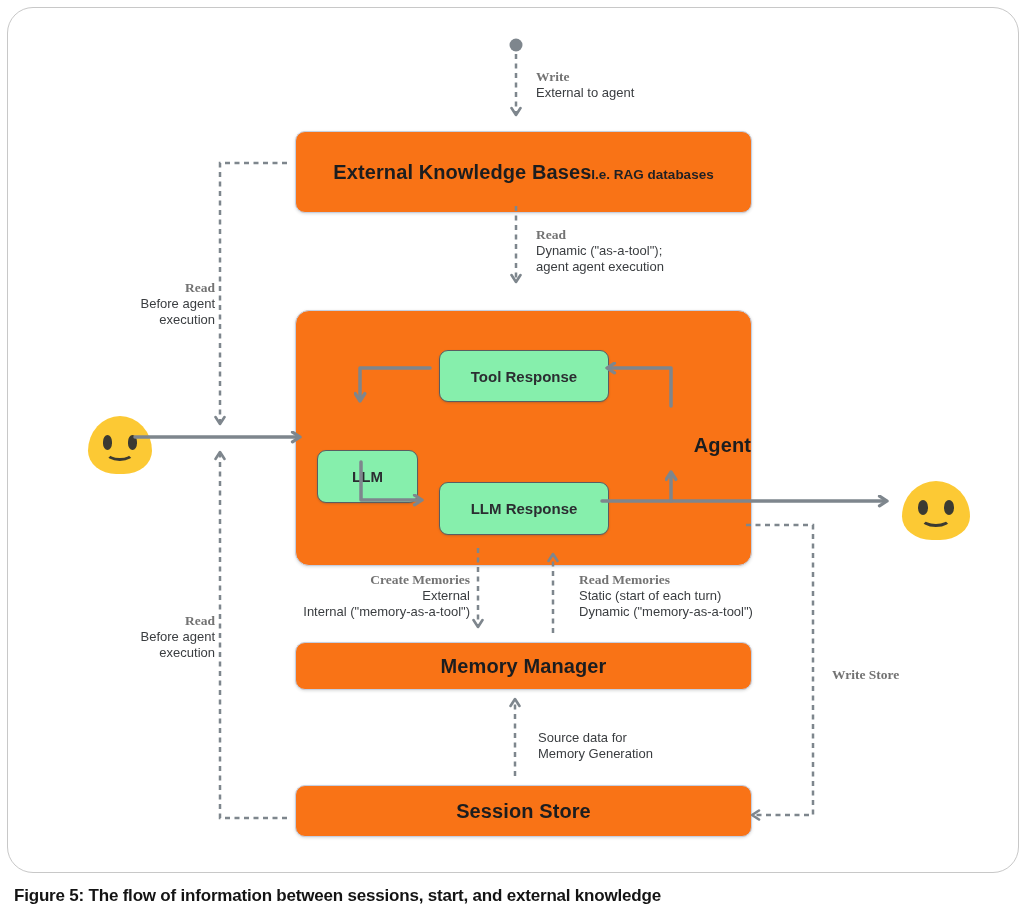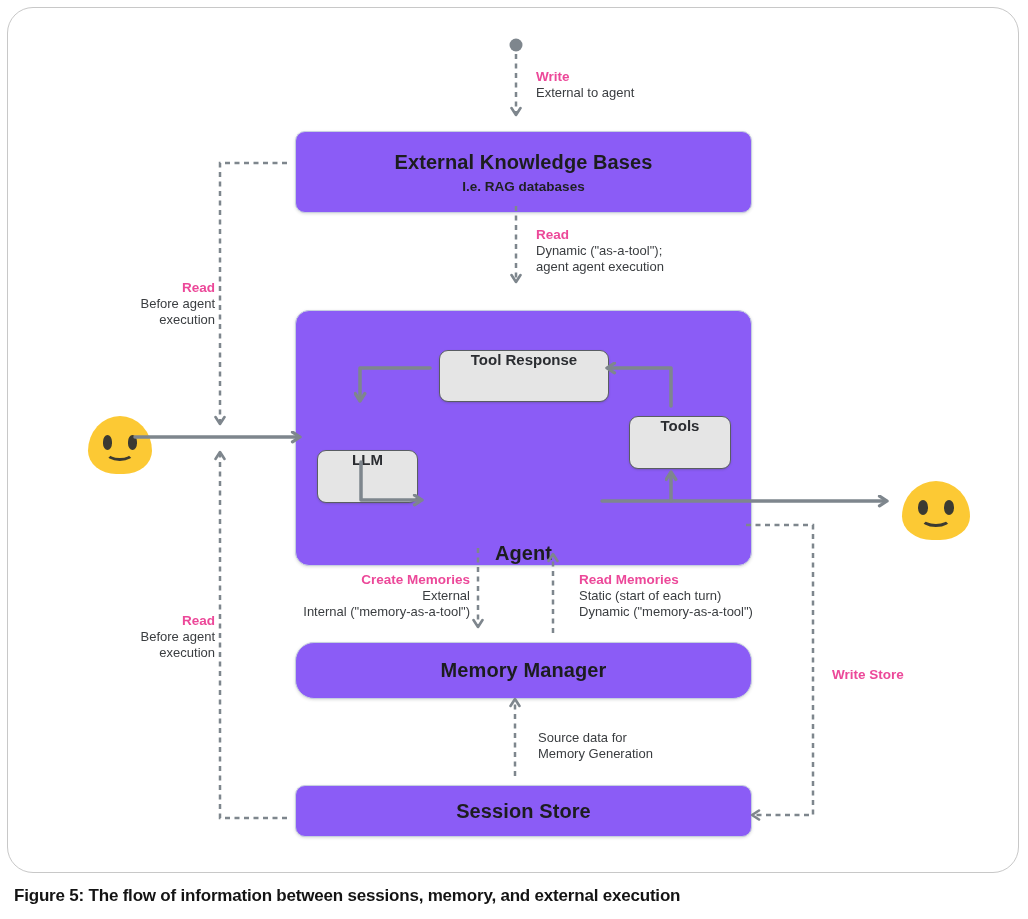--- a/index.html
+++ b/index.html
@@ -19,76 +19,77 @@
     position: absolute;
     left: 7px; top: 7px;
     width: 1012px; height: 866px;
     background: #ffffff;
     border: 1px solid #c8c8c8;
     border-radius: 26px;
   }
   
   .bluebox {
     position: absolute;
-    background: #8b5cf6;
+    background: #f97316;
     border: 1px solid #c6cfe0;
     border-radius: 10px;
     box-shadow: 0 1px 3px rgba(60,64,67,.18);
     display: flex;
-    flex-direction: column;
     align-items: center;
     justify-content: center;
   }
   .bb-title {
     font-size: 20px;
     font-weight: 700;
     color: #1c1d1f;
     letter-spacing: .1px;
   }
   .bb-sub {
     font-size: 13.5px;
     font-weight: 700;
     color: #1f2023;
     margin-top: 5px;
   }
   #ekb { left: 287px; top: 123px; width: 457px; height: 82px; }
   #agent { left: 287px; top: 302px; width: 457px; height: 256px; justify-content: flex-end; border-radius: 14px; }
   #agent .bb-title { margin-top: 14px; }
-  #memory-manager { left: 287px; top: 634px; width: 457px; height: 57px; border-radius: 19px; }
+  #memory-manager { left: 287px; top: 634px; width: 457px; height: 48px; }
   #session-store  { left: 287px; top: 777px; width: 457px; height: 52px; }
 
   
   .whitebox {
     position: absolute;
-    background: #e5e5e5;
+    background: #86efac;
     border: 1.6px solid #595d62;
     border-radius: 9px;
     box-shadow: 0 1px 2px rgba(60,64,67,.25);
     display: flex;
+    align-items: center;
     justify-content: center;
     font-size: 15px;
     font-weight: 600;
     color: #2b2d31;
   }
   #tool-response { left: 431px; top: 342px; width: 170px; height: 52px; }
   #llm           { left: 309px; top: 408px; width: 101px; height: 53px; margin-top: 34px; }
   #tools         { left: 621px; top: 408px; width: 102px; height: 53px; }
   #llm-response  { left: 431px; top: 474px; width: 170px; height: 53px; }
 
   
   .lbl {
     position: absolute;
     font-size: 13px;
     line-height: 16px;
     color: #3a3d40;
   }
   .lbl .b {
     font-size: 13.5px;
     font-weight: 700;
-    color: #ec4899;
+    color: #737373;
+    font-family: Liberation Serif, serif;
   }
   .ra { text-align: right; }
   #lbl-write          { left: 528px; top: 61px; }
   #lbl-read-dynamic   { left: 528px; top: 219px; }
   #lbl-read-before-top    { left: 57px;  top: 272px; width: 150px; }
   #lbl-read-before-bottom { left: 57px;  top: 605px; width: 150px; }
   #lbl-create-memories { left: 242px; top: 564px; width: 220px; }
   #lbl-read-memories   { left: 571px; top: 564px; }
   #lbl-source-data     { left: 530px; top: 722px; }
   #lbl-write-events    { left: 824px; top: 659px; }
@@ -151,22 +152,22 @@
     <div class="bluebox" id="agent">
       <div class="bb-title">Agent</div>
     </div>
 
     <div class="whitebox" id="tool-response">
       <span>Tool Response</span>
     </div>
     <div class="whitebox" id="llm">
       <span>LLM</span>
     </div>
-    <div class="whitebox" id="tools">
-      <span>Tools</span>
+    <div class="whitebox" id="llm-response">
+      <span>LLM Response</span>
     </div>
 
     <div class="bluebox" id="memory-manager">
       <div class="bb-title">Memory Manager</div>
     </div>
 
     <div class="bluebox" id="session-store">
       <div class="bb-title">Session Store</div>
     </div>
 
@@ -252,14 +253,14 @@
     <g fill="none" stroke="#7e868d" stroke-width="3.5" stroke-linecap="round" stroke-linejoin="round">
       <path d="M135 437 H299" marker-end="url(#m-solid)"></path>
       <path d="M430 368 H360 V400" marker-end="url(#m-solid)"></path>
       <path d="M671 406 V368 H608" marker-end="url(#m-solid)"></path>
       <path d="M361 462 V500 H421" marker-end="url(#m-solid)"></path>
       <path d="M602 501 H886" marker-end="url(#m-solid)"></path>
       <path d="M671 501 V473" marker-end="url(#m-solid)"></path>
     </g>
   </svg>
 
-  <div id="caption">Figure 5: The flow of information between sessions, memory, and external execution</div>
+  <div id="caption">Figure 5: The flow of information between sessions, start, and external knowledge</div>
 </div>
 
 </body></html>

